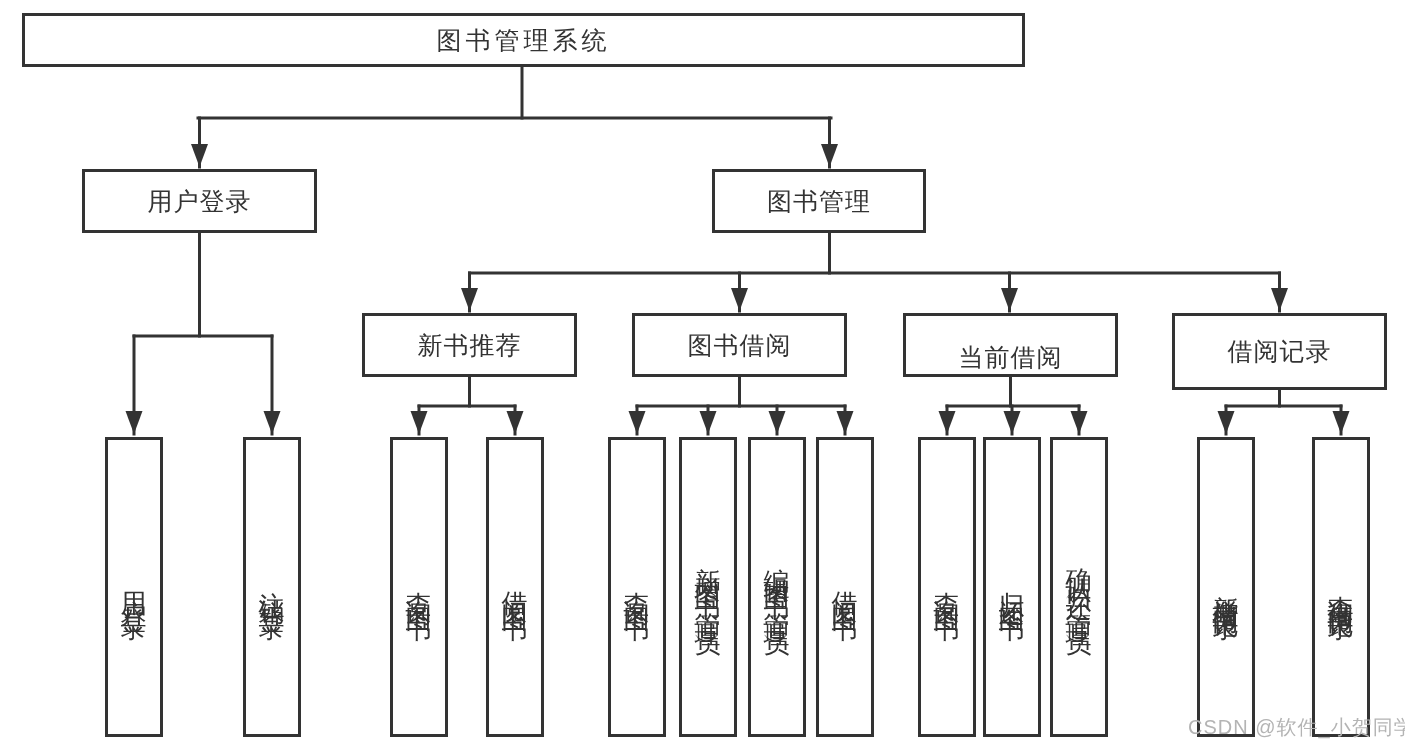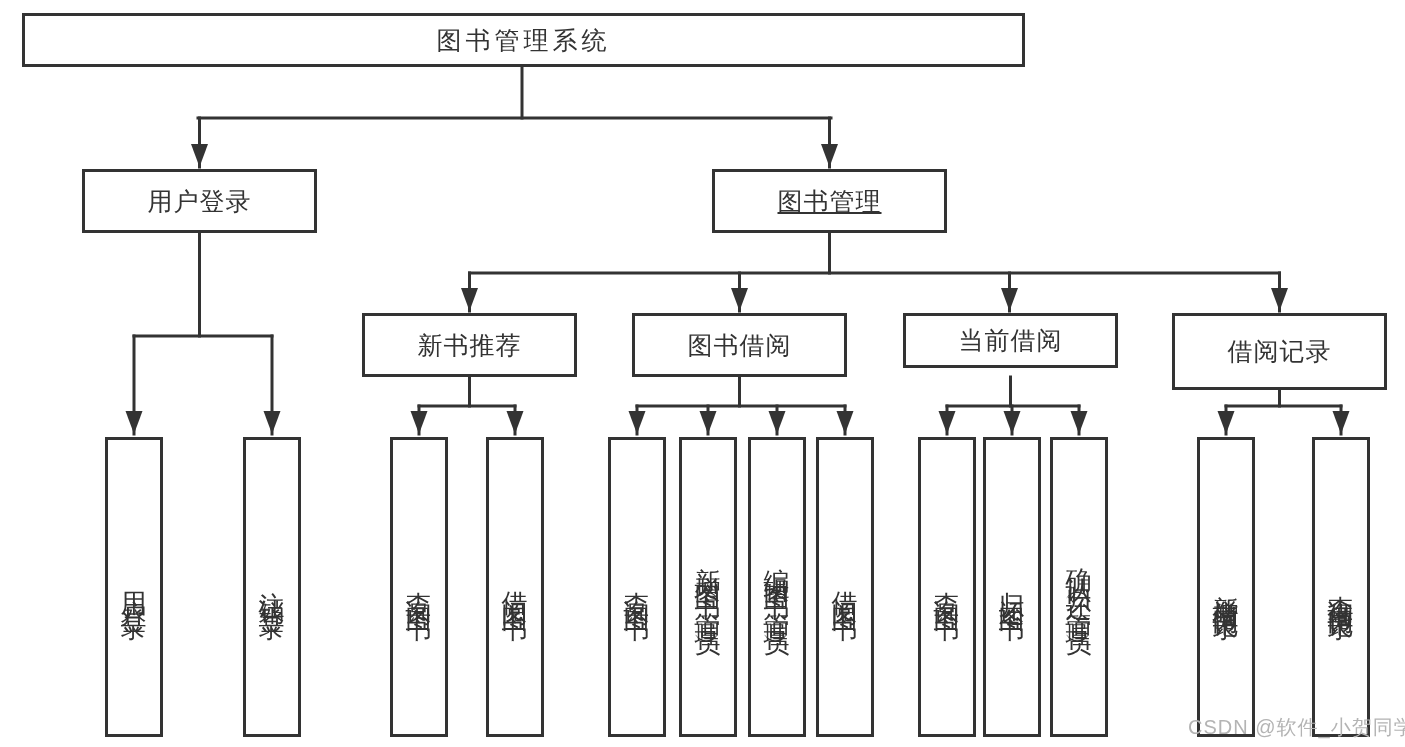--- a/index.html
+++ b/index.html
@@ -36,24 +36,24 @@
     color: #333333;
     line-height: 1;
   }
   .sp4 { letter-spacing: 8px; }
   .sp6 { letter-spacing: 4px; }
   .sp8 { letter-spacing: 9px; }
 
   
   #root  { left: 22px;  top: 13px;  width: 1003px; height: 54px; }
   #l2a   { left: 82px;  top: 169px; width: 235px;  height: 64px; }
-  #l2b   { left: 712px; top: 169px; width: 235px;  height: 64px; text-decoration: underline; }
+  #l2b   { left: 712px; top: 169px; width: 214px;  height: 64px; }
   #l3a   { left: 362px; top: 313px; width: 215px;  height: 64px; }
   #l3b   { left: 632px; top: 313px; width: 215px;  height: 64px; }
-  #l3c   { left: 903px; top: 313px; width: 215px;  height: 55px; }
+  #l3c   { left: 903px; top: 313px; width: 215px;  height: 64px; align-items: flex-end; }
   #l3d   { left: 1172px; top: 313px; width: 215px; height: 77px; }
 
   
   #g1a { left: 105px; }  #g1b { left: 243px; }
   #g2a { left: 390px; }  #g2b { left: 486px; }
   #g3a { left: 608px; }  #g3b { left: 679px; }
   #g3c { left: 748px; }  #g3d { left: 816px; }
   #g4a { left: 918px; }  #g4b { left: 983px; }  #g4c { left: 1050px; }
   #g5a { left: 1197px; } #g5b { left: 1312px; }
 

